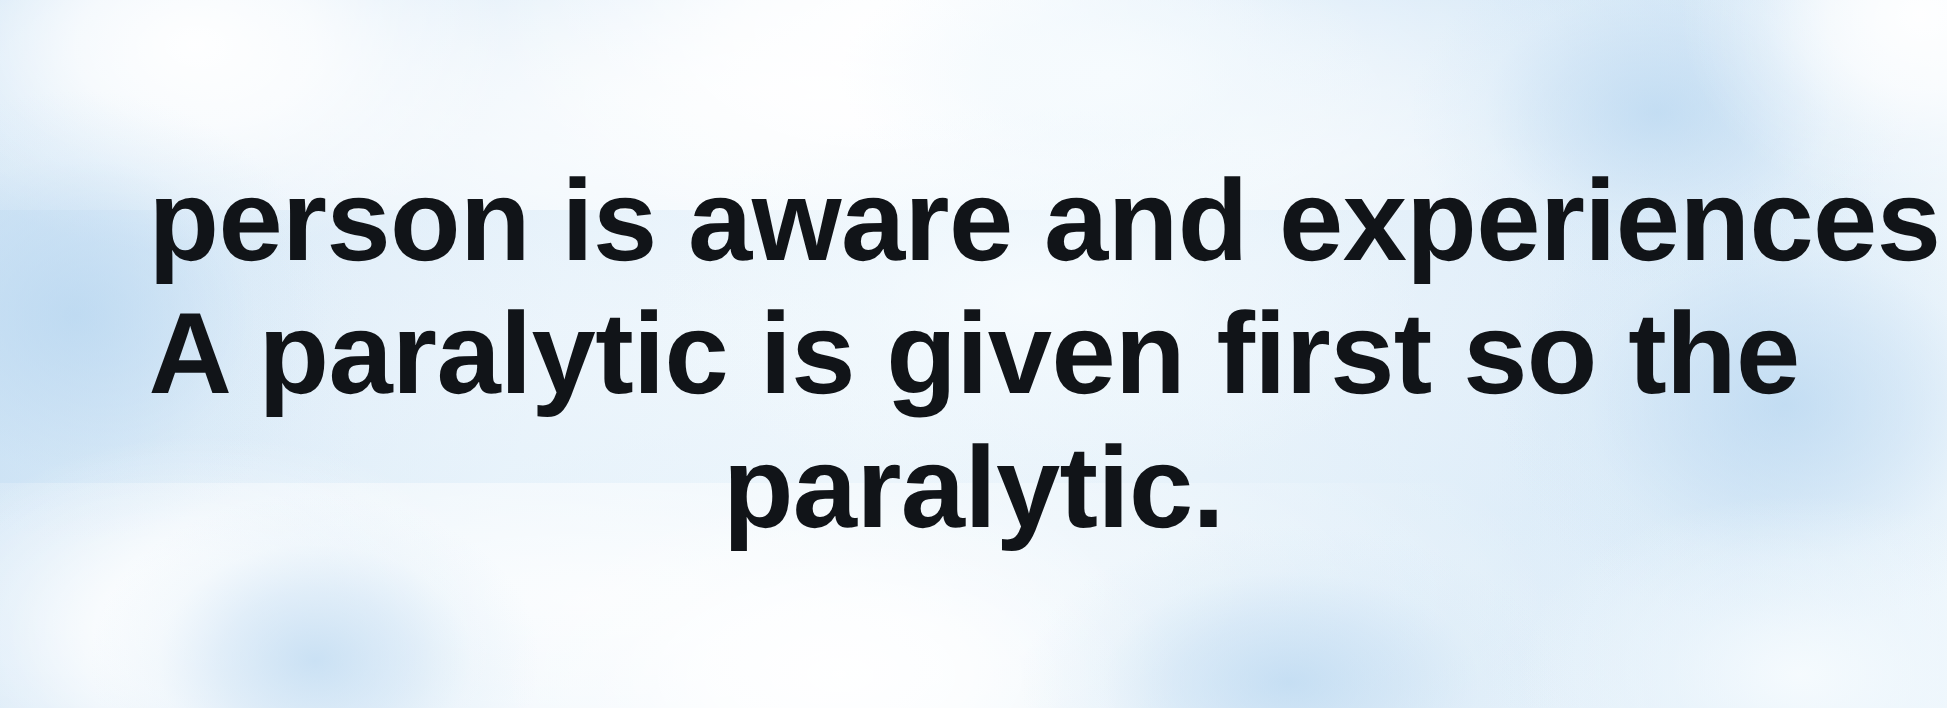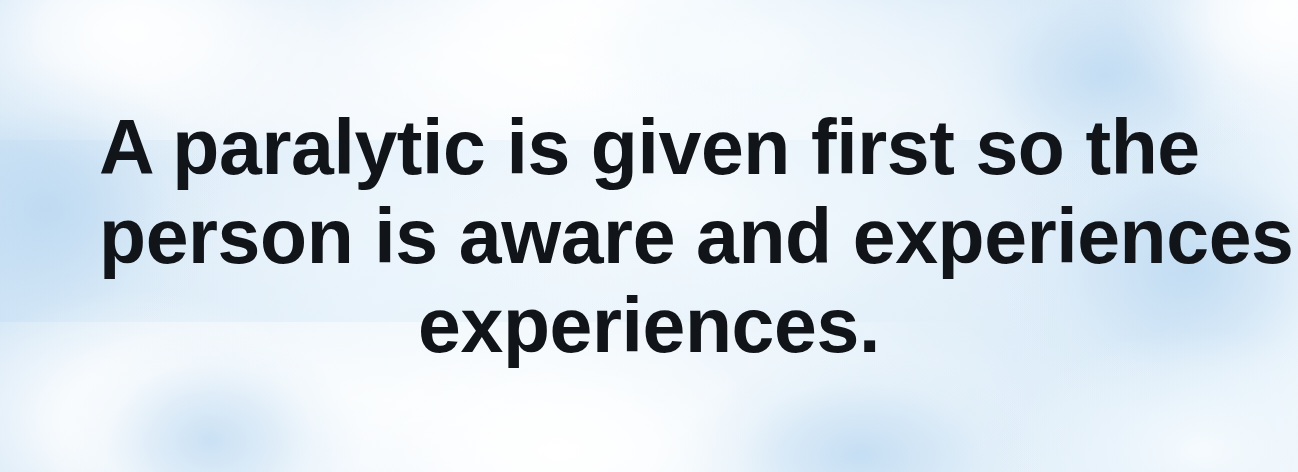--- a/index.html
+++ b/index.html
@@ -174,19 +174,19 @@
   <div class="cloud c-blue" style="left:1000px; top:120px;  width:380px; height:300px;"></div>
 
   <div class="cloud c-white" style="left:-60px;  top:290px; width:400px; height:260px;"></div>
   <div class="cloud c-blue" style="left:60px;   top:330px; width:300px; height:220px;"></div>
   <div class="cloud c-white" style="left:330px;  top:330px; width:460px; height:240px;"></div>
   <div class="cloud c-blue" style="left:680px;  top:350px; width:360px; height:210px;"></div>
   <div class="cloud c-pale" style="left:1010px; top:330px; width:380px; height:240px;"></div>
 
   <div class="quote-wrap">
     <p class="quote">
+      <span class="quote-line">person is aware and experiences</span>
       <span class="quote-line">A paralytic is given first so the</span>
-      <span class="quote-line">person is aware and experiences</span>
-      <span class="quote-line">experiences.</span>
+      <span class="quote-line">paralytic.</span>
     </p>
   </div>
 
 </div>
 
 </body></html>

